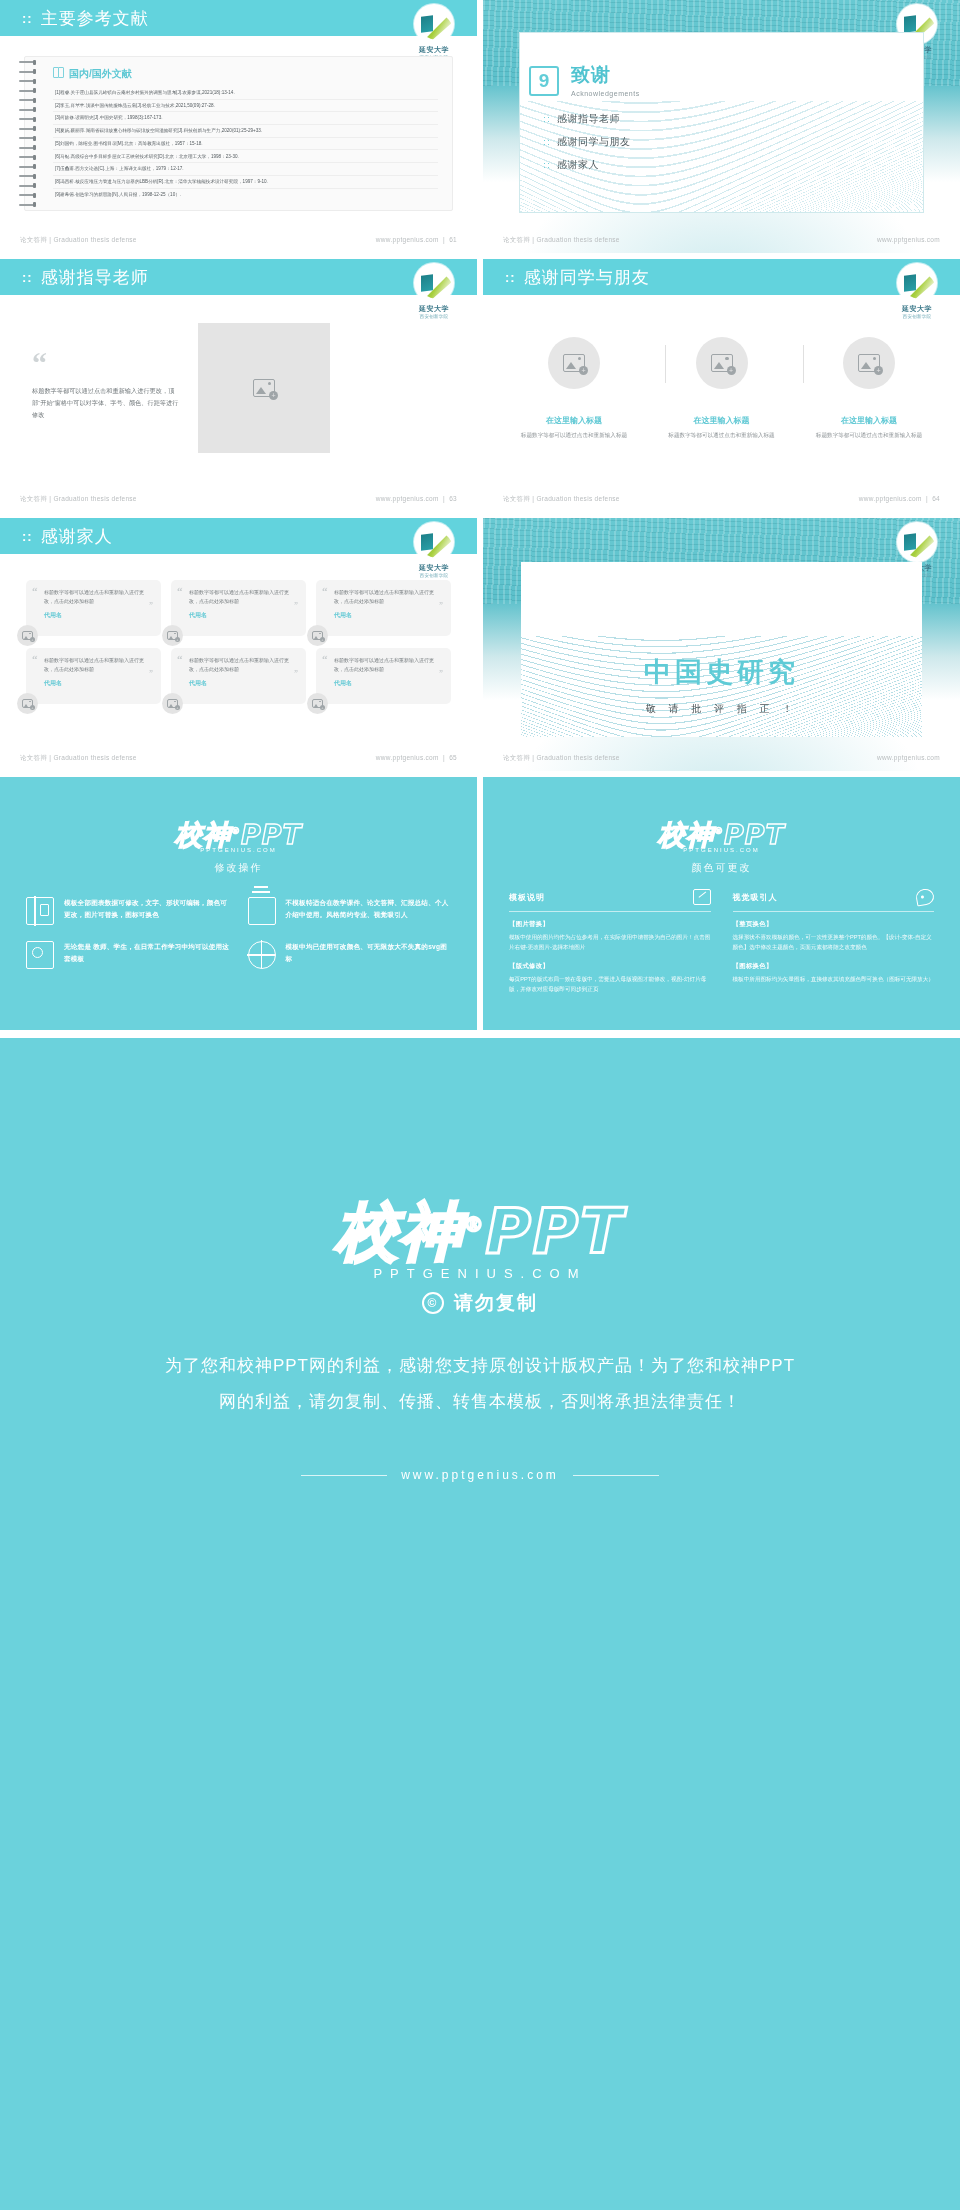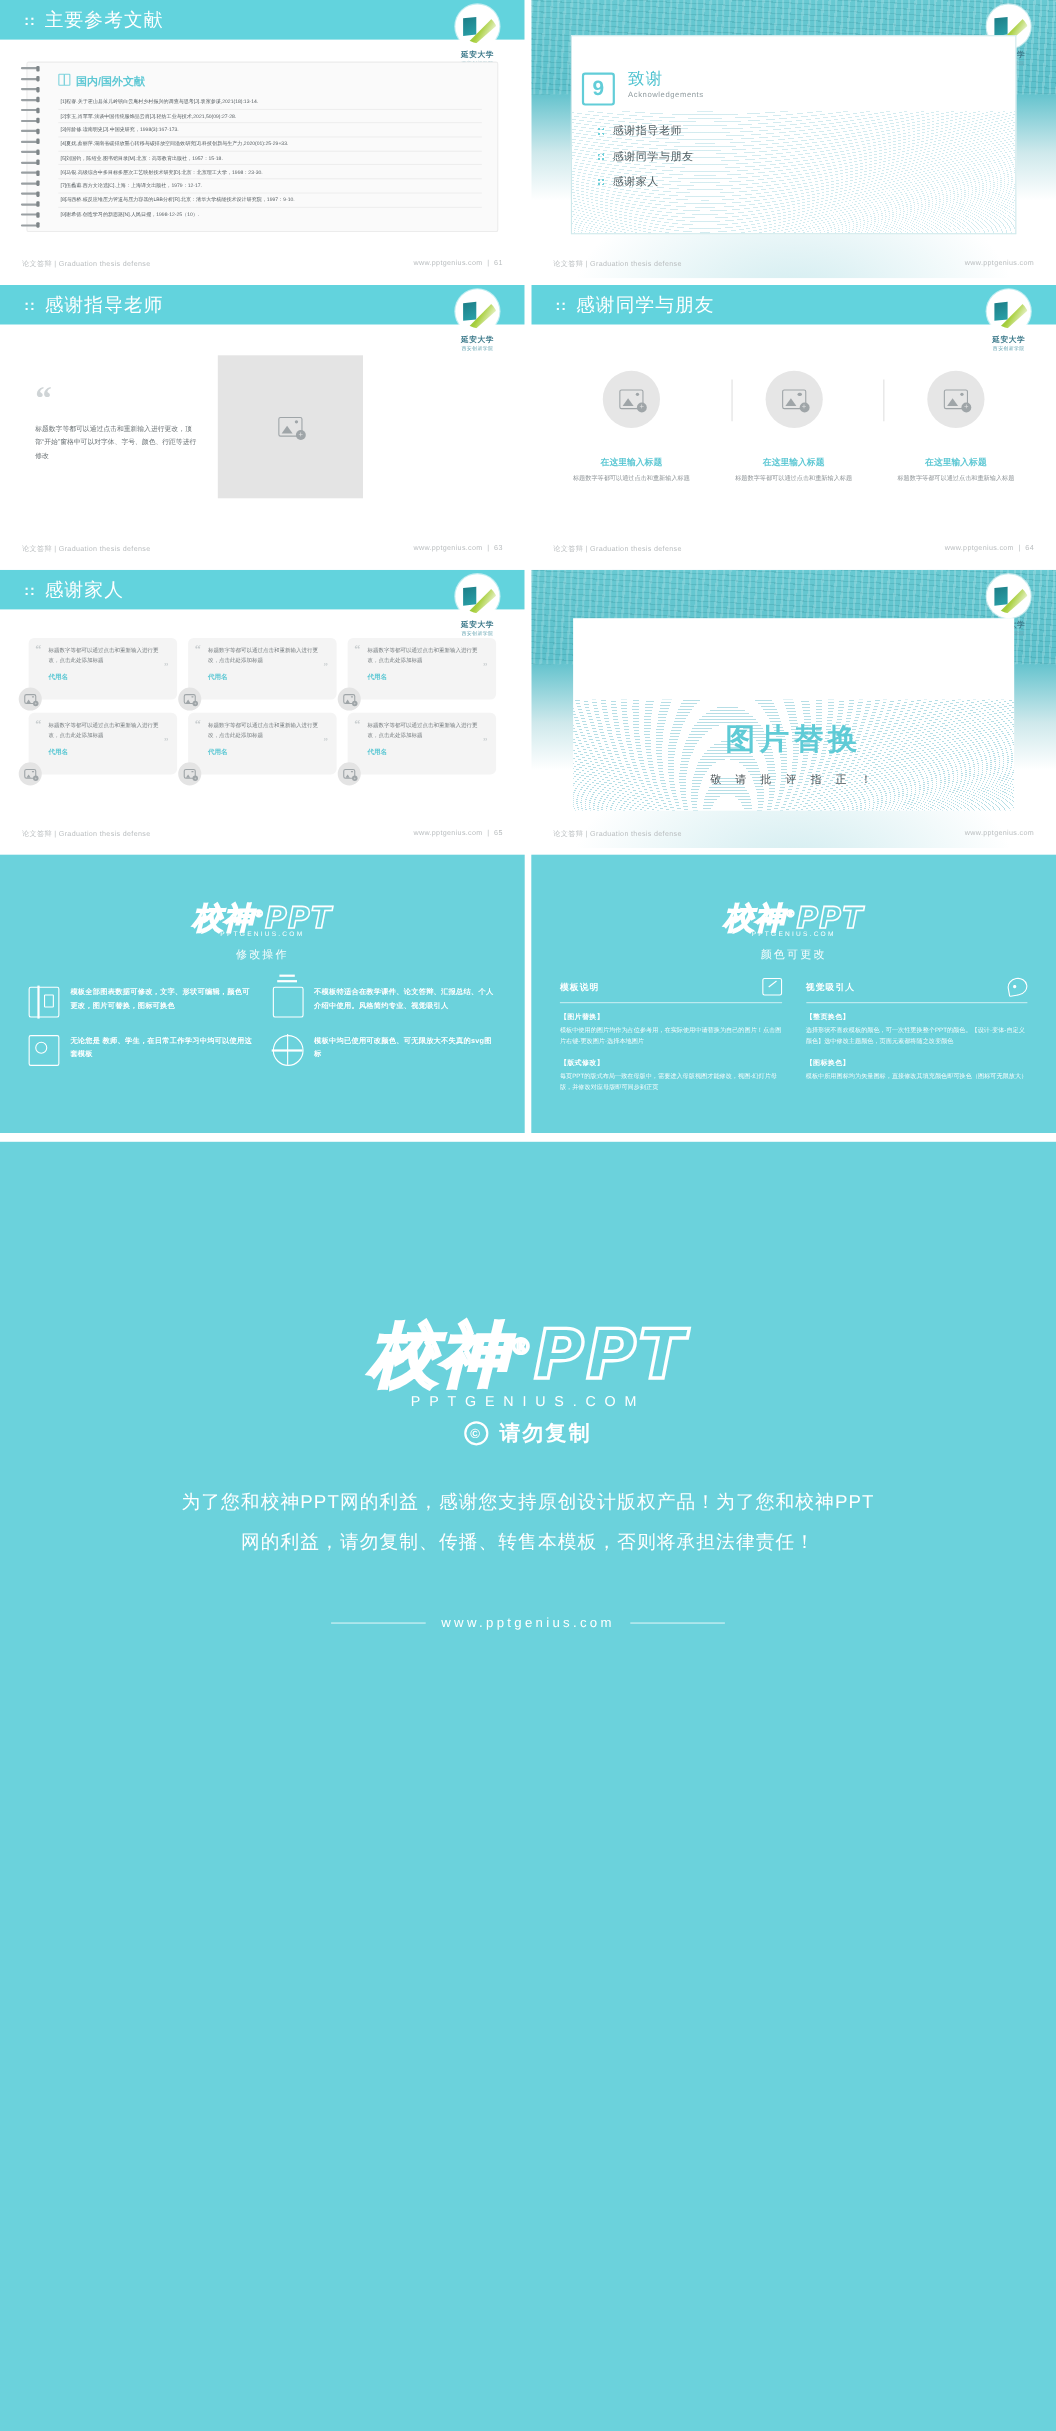--- a/index.html
+++ b/index.html
@@ -131,21 +131,21 @@
       repeating-radial-gradient(ellipse 150% 90% at 30% 130%,rgba(110,190,205,.55) 0 .6px,transparent .6px 3.2px);
     opacity:.55;
   }
   .divnum{
     position:absolute;left:46px;top:66px;
     width:30px;height:30px;border:2px solid #62cdd8;border-radius:3px;
     color:#62cdd8;font-size:19px;font-weight:700;
     display:flex;align-items:center;justify-content:center;
   }
   .divttl{ position:absolute;left:88px;top:62px; }
-  .divttl .cn{ font-size:15px;color:#50c3d0;font-weight:400;letter-spacing:1px;}
+  .divttl .cn{ font-size:19px;color:#50c3d0;font-weight:700;letter-spacing:1px;}
   .divttl .en{ font-size:7px;color:#8e9a9e;letter-spacing:.5px;margin-top:2px;}
   .divlist{ position:absolute;left:60px;top:112px; }
   .divlist div{
     display:flex;align-items:center;gap:7px;
     font-size:10px;color:#4e5a5e;margin-bottom:9px;letter-spacing:.5px;
   }
   .dot4{
     width:7px;height:7px;flex:0 0 auto;
     background:
       radial-gradient(circle 1px at 1.5px 1.5px,#6fd0da 99%,transparent),
@@ -620,21 +620,21 @@
 
     <div class="slide">
       <div class="photo-bg"></div>
       <div class="logo">
         <div class="disc"></div>
         <div class="ln1">延安大学</div>
         <div class="ln2">西安创新学院</div>
       </div>
       <div class="endcard">
         <div class="end-main">
-          <div class="big">图片替换</div>
+          <div class="big">中国史研究</div>
           <div class="sub">敬 请 批 评 指 正 ！</div>
         </div>
       </div>
       <div class="foot">
         <span>论文答辩 | Graduation thesis defense</span>
         <span class="r">www.pptgenius.com</span>
       </div>
     </div>
   </div>
 

